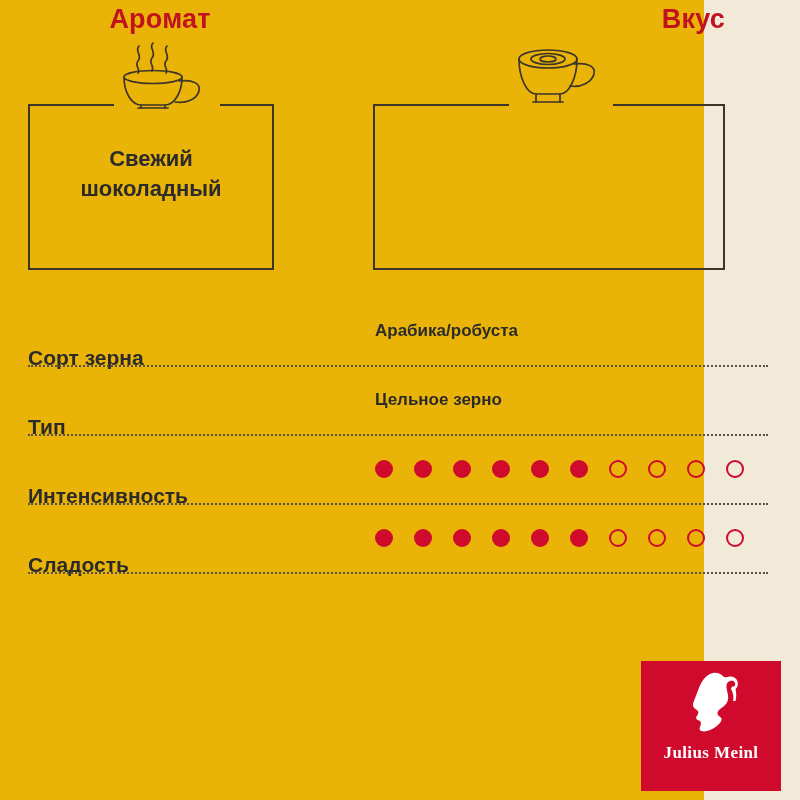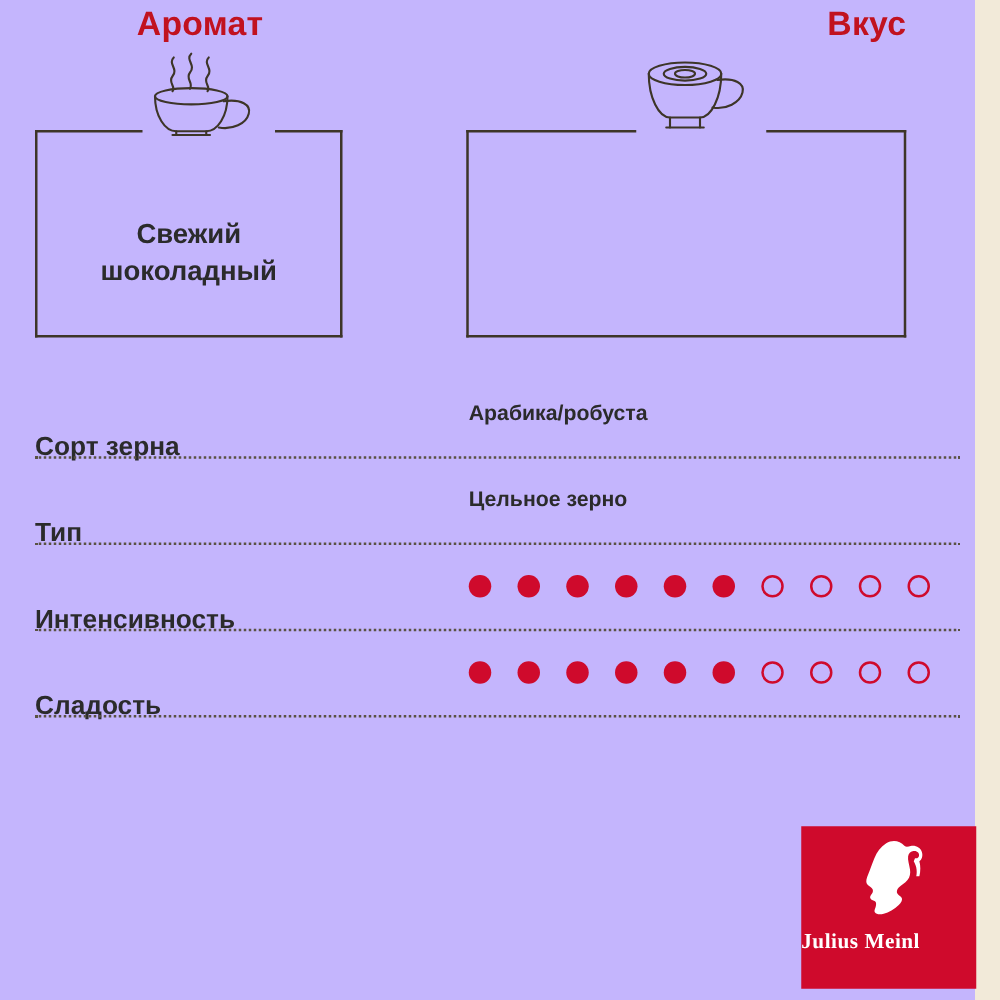--- a/index.html
+++ b/index.html
@@ -10,23 +10,23 @@
   body {
     width: 800px;
     height: 800px;
     background: #f2ead9;
     font-family: "Liberation Sans", "DejaVu Sans", sans-serif;
     color: #2b2b2b;
     overflow: hidden;
   }
   #sheet {
     position: relative;
-    width: 780px;
+    width: 704px;
     height: 800px;
-    background: #c4b5fd;
+    background: #eab308;
   }
 
   
   .col-title {
     position: absolute;
     font-size: 27px;
     font-weight: bold;
     color: #c1121f;
     letter-spacing: .2px;
     text-align: center;
@@ -139,21 +139,21 @@
     position: absolute;
     left: 50%;
     top: 8px;
     transform: translateX(-50%);
   }
   #logo .wordmark {
     position: absolute;
     left: 0;
     bottom: 28px;
     width: 100%;
-    text-align: left;
+    text-align: center;
     color: #ffffff;
     font-family: "Liberation Serif", "DejaVu Serif", serif;
     font-weight: bold;
     font-size: 17px;
     letter-spacing: .4px;
     white-space: nowrap;
   }
 </style>
 </head>
 <body>
@@ -189,21 +189,21 @@
     </svg>
   </div>
 
   <div id="box-aroma" class="callout">
 
     <div class="edge h" style="left:0;   top:0; width:86px;"></div>
     <div class="edge h" style="left:192px; top:0; width:54px;"></div>
     <div class="edge v" style="left:0;     top:0; height:166px;"></div>
     <div class="edge v" style="left:244px; top:0; height:166px;"></div>
     <div class="edge h" style="left:0; top:164px; width:246px;"></div>
-    <div class="txt" style="white-space:pre-line;margin-top:28px;">Свежий
+    <div class="txt" style="white-space:pre-line;">Свежий
 шоколадный</div>
   </div>
 
   <div id="box-taste" class="callout">
     <div class="edge h" style="left:0;   top:0; width:136px;"></div>
     <div class="edge h" style="left:240px; top:0; width:112px;"></div>
     <div class="edge v" style="left:0;     top:0; height:166px;"></div>
     <div class="edge v" style="left:350px; top:0; height:166px;"></div>
     <div class="edge h" style="left:0; top:164px; width:352px;"></div>
   </div>

